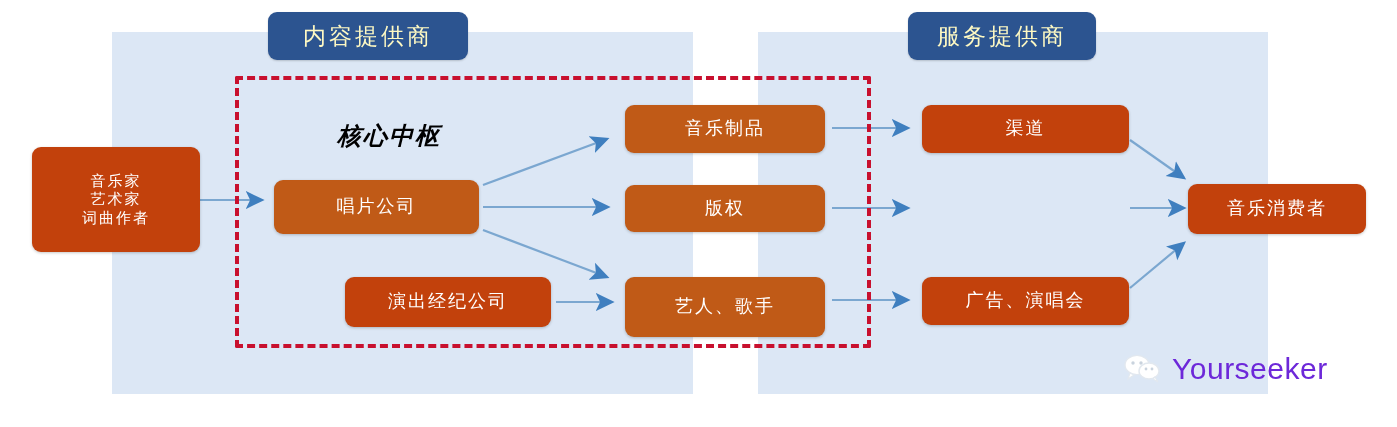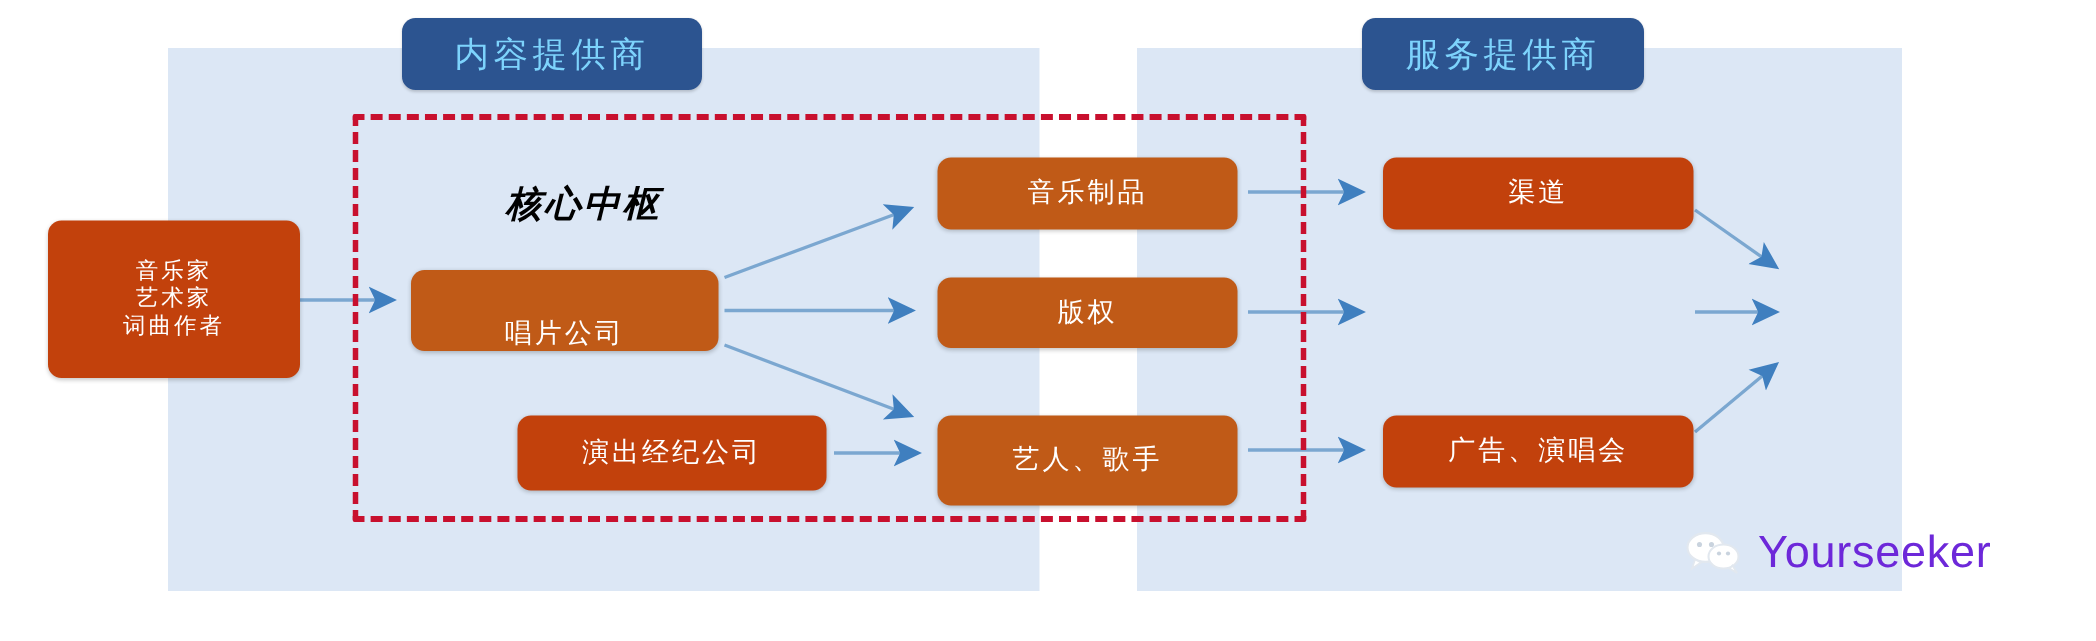--- a/index.html
+++ b/index.html
@@ -18,21 +18,21 @@
   .panel {
     position: absolute;
     background: #dce7f5;
   }
   .header-chip {
     position: absolute;
     display: flex;
     align-items: center;
     justify-content: center;
     background: #2c5490;
-    color: #7dd3fc;
+    color: #fef9c3;
     border-radius: 9px;
     font-size: 23px;
     letter-spacing: 3px;
     font-weight: 500;
     box-shadow: 0 1px 2px rgba(0,0,0,0.18);
   }
   .node {
     position: absolute;
     display: flex;
     flex-direction: column;
@@ -122,21 +122,21 @@
   </div>
 
   <div class="core-label" style="left:337px; top:120px;">核心中枢</div>
 
   <div class="node gray multiline" style="left:32px; top:147px; width:168px; height:105px;">
     <span>音乐家</span>
     <span>艺术家</span>
     <span>词曲作者</span>
   </div>
 
-  <div class="node orange" style="left:274px; top:180px; width:205px; height:54px;justify-content:flex-end;">
+  <div class="node orange" style="left:274px; top:180px; width:205px; height:54px;">
     <span>唱片公司</span>
   </div>
 
   <div class="node gray" style="left:345px; top:277px; width:206px; height:50px;">
     <span>演出经纪公司</span>
   </div>
 
   <div class="node orange" style="left:625px; top:105px; width:200px; height:48px;">
     <span>音乐制品</span>
   </div>
@@ -151,20 +151,23 @@
 
   <div class="node gray" style="left:922px; top:105px; width:207px; height:48px;">
     <span>渠道</span>
   </div>
 
 
   <div class="node gray" style="left:922px; top:277px; width:207px; height:48px;">
     <span>广告、演唱会</span>
   </div>
 
+  <div class="node gray" style="left:1188px; top:184px; width:178px; height:50px;">
+    <span>音乐消费者</span>
+  </div>
 
   <div class="watermark" style="left:1124px; top:352px;">
     <svg width="38" height="30" viewBox="0 0 38 30">
       <ellipse cx="13" cy="11" rx="12" ry="9.6" fill="#ffffff" stroke="#e2e8ef" stroke-width="1.4"></ellipse>
       <path d="M6 19 L4 25 L10 21 Z" fill="#ffffff" stroke="#e2e8ef" stroke-width="1.2"></path>
       <circle cx="9" cy="9" r="1.7" fill="#c9d3de"></circle>
       <circle cx="17" cy="9" r="1.7" fill="#c9d3de"></circle>
       <ellipse cx="25" cy="17" rx="10" ry="8" fill="#ffffff" stroke="#e2e8ef" stroke-width="1.4"></ellipse>
       <path d="M31 23 L34 28 L29 25 Z" fill="#ffffff" stroke="#e2e8ef" stroke-width="1.2"></path>
       <circle cx="22" cy="15" r="1.4" fill="#c9d3de"></circle>

